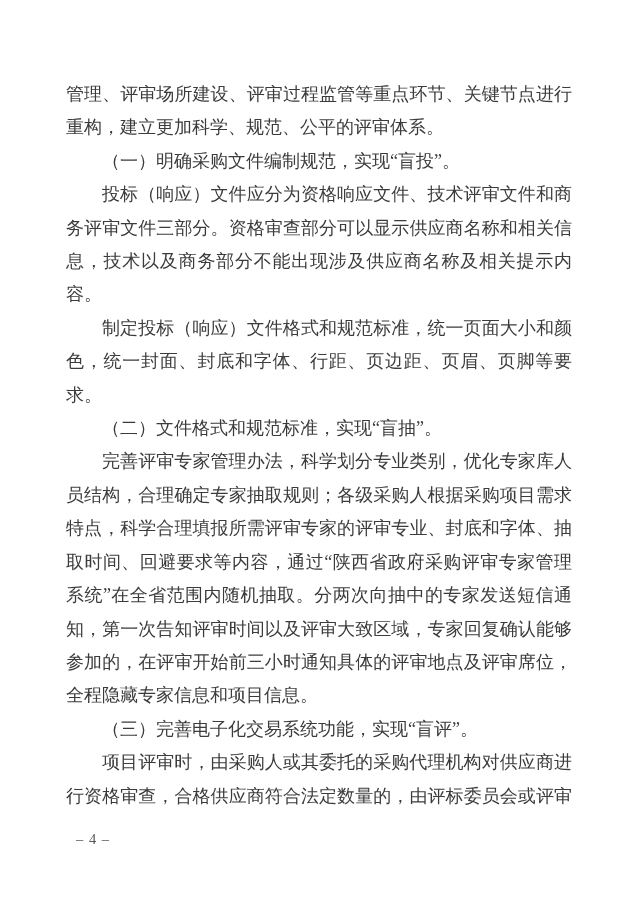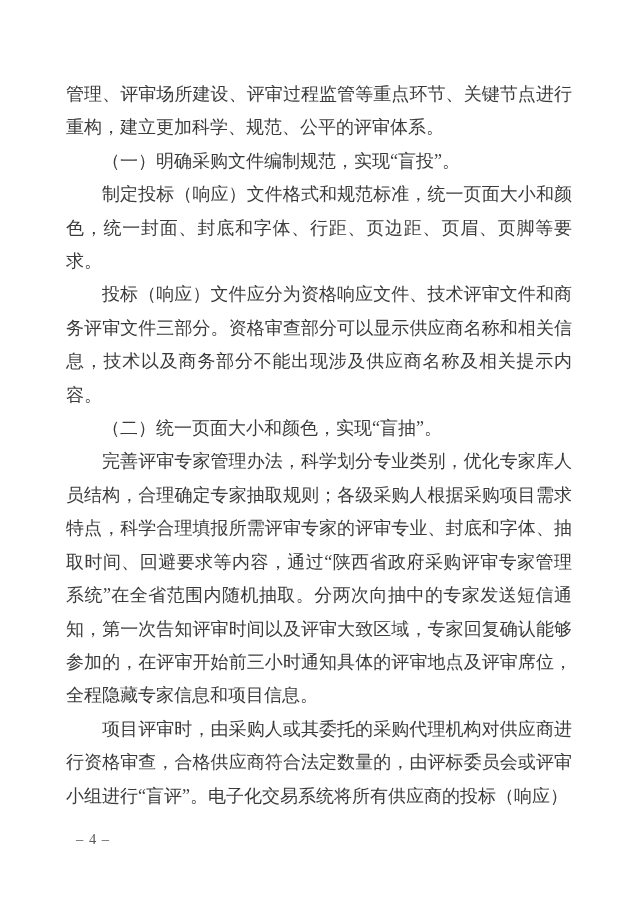--- a/index.html
+++ b/index.html
@@ -54,22 +54,23 @@
     letter-spacing:1px;
   }
 </style>
 </head>
 <body>
 
 <div class="page">
   <div class="doc-body">
       <p class="body no-indent">管理、评审场所建设、评审过程监管等重点环节、关键节点进行重构，建立更加科学、规范、公平的评审体系。</p>
       <p class="heading">（一）明确采购文件编制规范，实现“盲投”。</p>
+      <p class="body">投标（响应）文件应分为资格响应文件、技术评审文件和商务评审文件三部分。资格审查部分可以显示供应商名称和相关信息，技术以及商务部分不能出现涉及供应商名称及相关提示内容。</p>
       <p class="body">制定投标（响应）文件格式和规范标准，统一页面大小和颜色，统一封面、封底和字体、行距、页边距、页眉、页脚等要求。</p>
-      <p class="body">投标（响应）文件应分为资格响应文件、技术评审文件和商务评审文件三部分。资格审查部分可以显示供应商名称和相关信息，技术以及商务部分不能出现涉及供应商名称及相关提示内容。</p>
-      <p class="heading">（二）统一页面大小和颜色，实现“盲抽”。</p>
+      <p class="heading">（二）文件格式和规范标准，实现“盲抽”。</p>
       <p class="body">完善评审专家管理办法，科学划分专业类别，优化专家库人员结构，合理确定专家抽取规则；各级采购人根据采购项目需求特点，科学合理填报所需评审专家的评审专业、封底和字体、抽取时间、回避要求等内容，通过“陕西省政府采购评审专家管理系统”在全省范围内随机抽取。分两次向抽中的专家发送短信通知，第一次告知评审时间以及评审大致区域，专家回复确认能够参加的，在评审开始前三小时通知具体的评审地点及评审席位，全程隐藏专家信息和项目信息。</p>
+      <p class="heading">（三）完善电子化交易系统功能，实现“盲评”。</p>
       <p class="body">项目评审时，由采购人或其委托的采购代理机构对供应商进行资格审查，合格供应商符合法定数量的，由评标委员会或评审小组进行“盲评”。电子化交易系统将所有供应商的投标（响应）</p>
     </div>
   <div class="footer">
     <span>– 4 –</span>
   </div>
 </div>
 
 </body></html>

